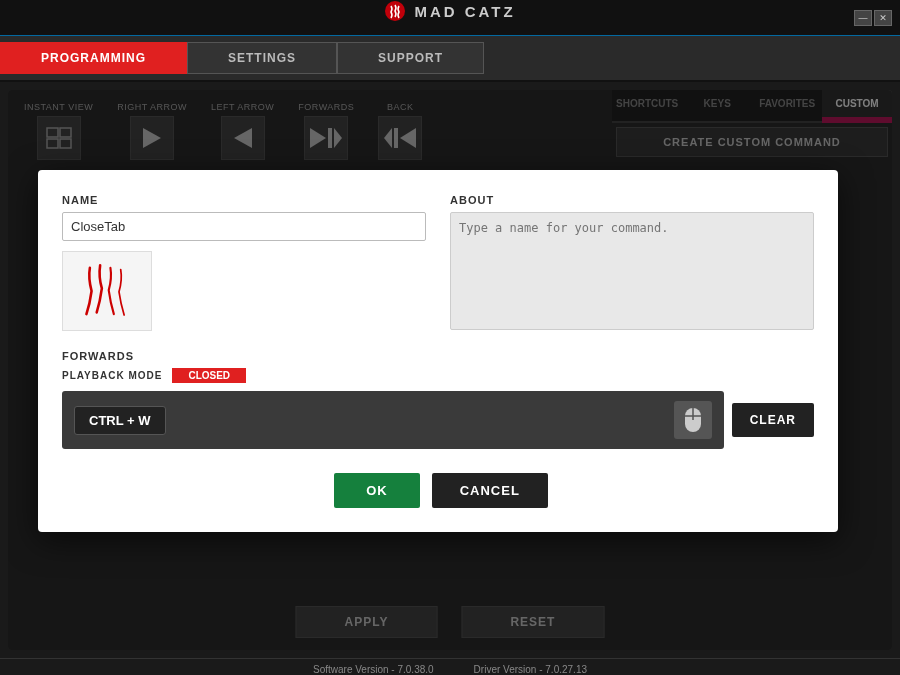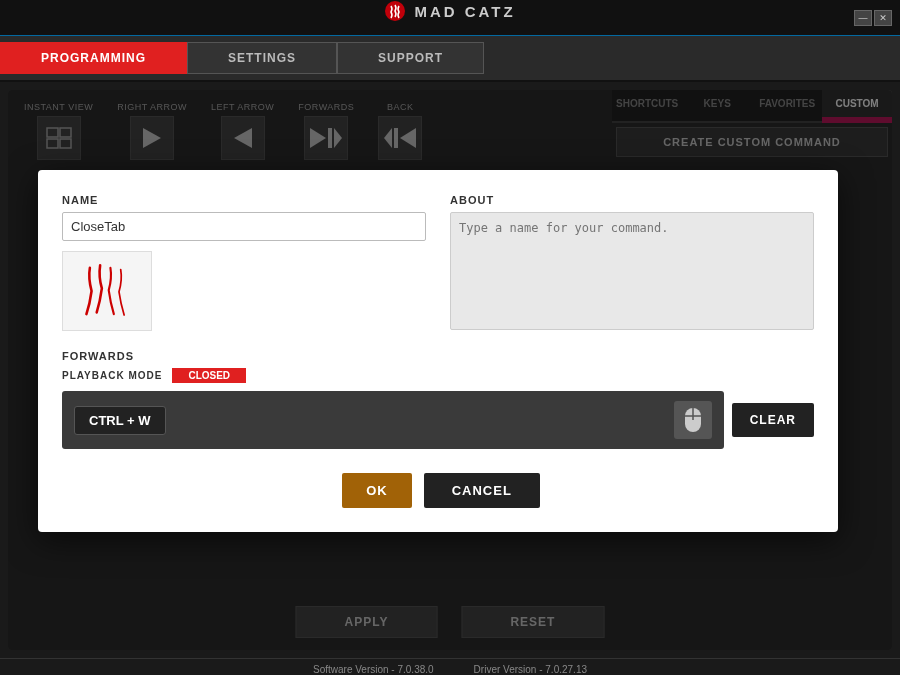--- a/index.html
+++ b/index.html
@@ -326,25 +326,25 @@
     }
 
     
     .dialog-actions {
       margin-top: 24px;
       display: flex;
       justify-content: center;
       gap: 12px;
     }
     .ok-btn {
-      background: #a16207;
+      background: #15803d;
       color: #fff;
       font-size: 13px;
       font-weight: bold;
-      padding: 10px 24px;
+      padding: 10px 32px;
       border: none;
       border-radius: 2px;
       cursor: pointer;
       letter-spacing: 1px;
       margin-left: 6px;
     }
     .cancel-btn {
       background: #222;
       color: #fff;
       font-size: 13px;

